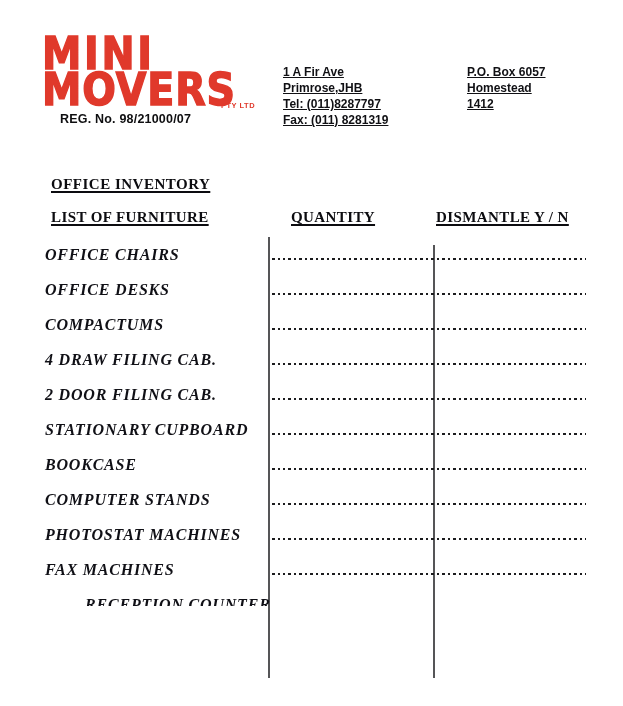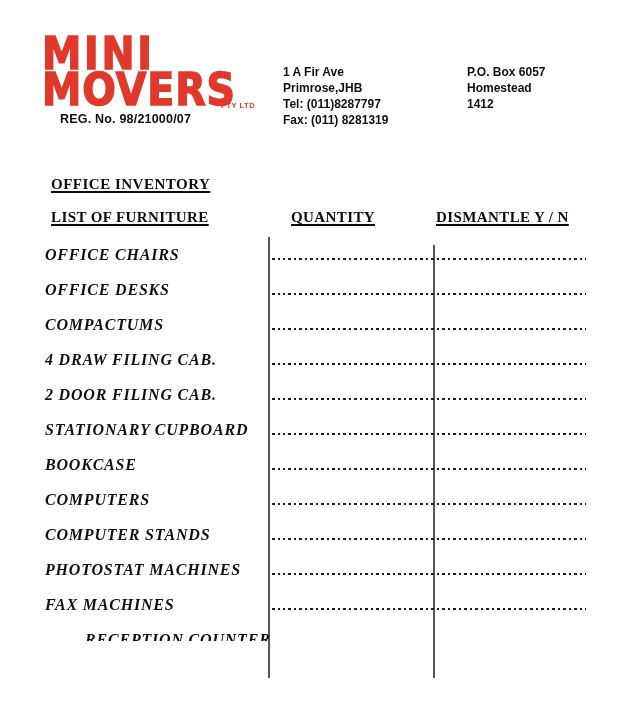--- a/index.html
+++ b/index.html
@@ -62,20 +62,21 @@
   }
 
   .addr-block {
     position: absolute;
     top: 64px;
     font-size: 12px;
     font-weight: bold;
     line-height: 16px;
     color: #101014;
     white-space: nowrap;
+    text-decoration: underline;
   }
   .addr-street { left: 283px; }
   .addr-po     { left: 467px; }
 
   
   .serif-head {
     font-family: "Liberation Serif", serif;
     font-weight: bold;
     text-decoration: underline;
     text-decoration-thickness: 1.5px;
@@ -209,24 +210,20 @@
     </div>
     <div class="row">
       <span class="item-label">STATIONARY CUPBOARD</span>
       <span class="leader"></span>
     </div>
     <div class="row">
       <span class="item-label">BOOKCASE</span>
       <span class="leader"></span>
     </div>
     <div class="row">
-      <span class="item-label">COMPUTERS</span>
-      <span class="leader"></span>
-    </div>
-    <div class="row">
       <span class="item-label">COMPUTER STANDS</span>
       <span class="leader"></span>
     </div>
     <div class="row">
       <span class="item-label">PHOTOSTAT MACHINES</span>
       <span class="leader"></span>
     </div>
     <div class="row">
       <span class="item-label">FAX MACHINES</span>
       <span class="leader"></span>

